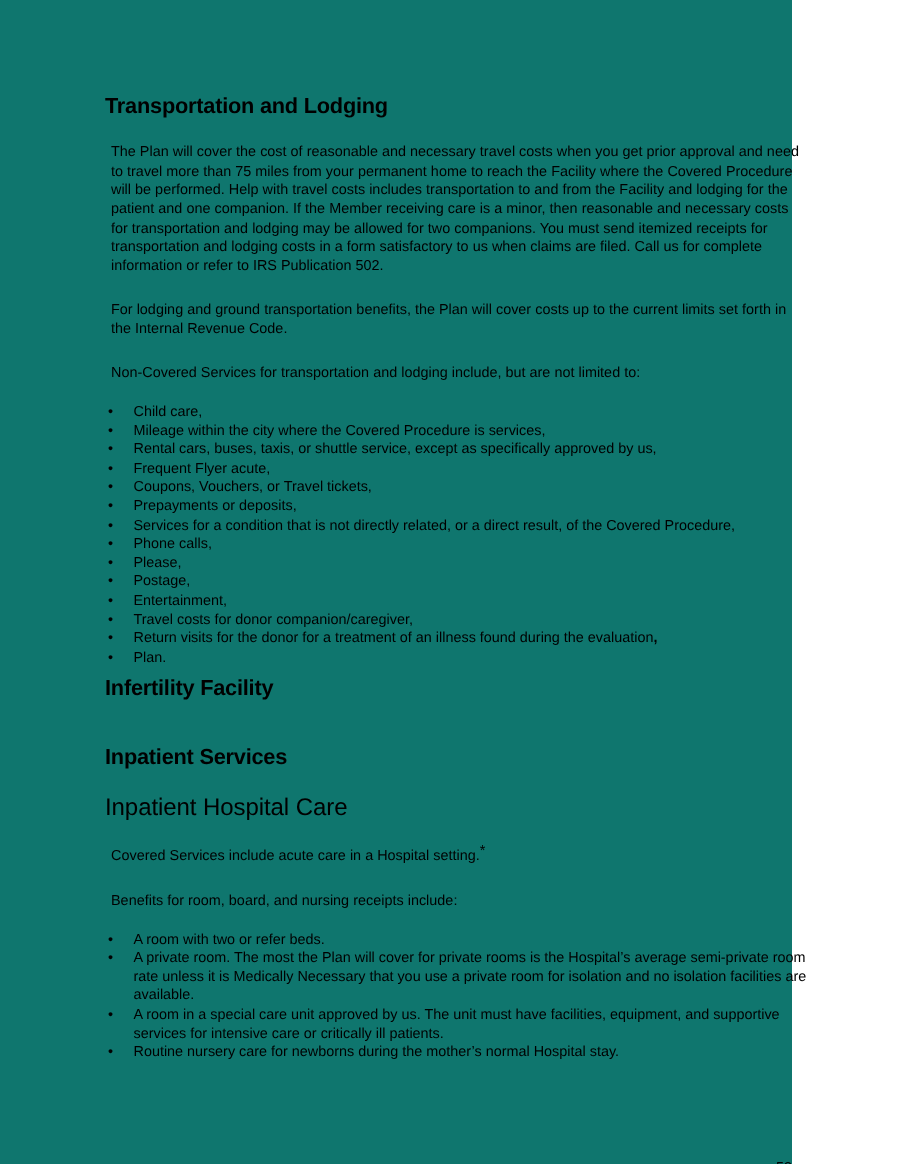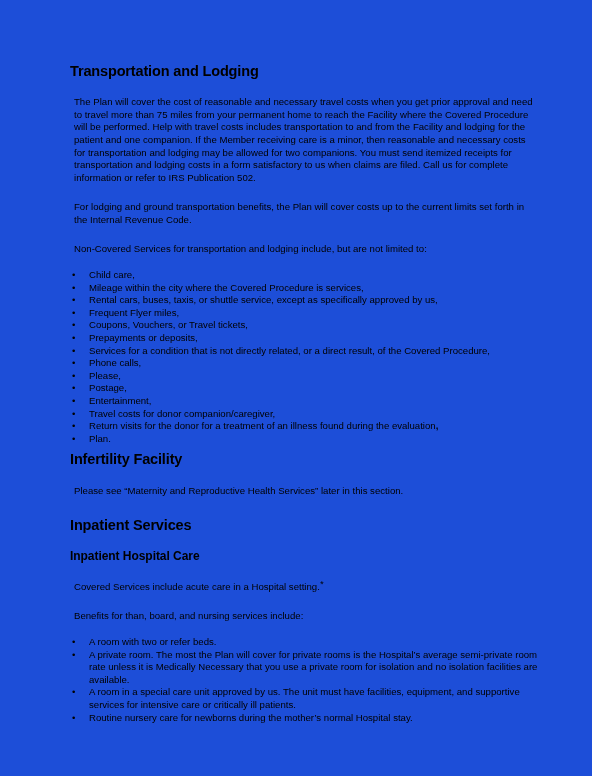--- a/index.html
+++ b/index.html
@@ -9,42 +9,42 @@
   }
   body {
     width: 600px;
     height: 776px;
     font-family: "Liberation Sans", sans-serif;
     color: #000000;
     -webkit-font-smoothing: antialiased;
   }
   .page {
     position: relative;
-    width: 592px;
+    width: 528px;
     height: 776px;
-    background: #1d4ed8;
+    background: #0f766e;
     box-sizing: border-box;
   }
   .content {
     position: absolute;
     left: 70px;
     top: 62px;
     width: 470px;
   }
   h1.section-title {
     font-size: 14.5px;
     font-weight: bold;
     letter-spacing: -0.15px;
     margin: 0 0 0 0;
     padding: 0;
     line-height: 1.25;
   }
   h2.sub-title {
-    font-size: 12px;
-    font-weight: bold;
+    font-size: 16px;
+    font-weight: normal;
     letter-spacing: -0.05px;
     margin: 0;
     padding: 0;
     line-height: 1.3;
   }
   p.body-text {
     font-size: 9.6px;
     line-height: 12.6px;
     margin: 4px;
     padding: 0;
@@ -112,56 +112,55 @@
     <div class="spacer-sm"></div>
 
     <p class="body-text">Non-Covered Services for transportation and lodging include, but are not limited to:</p>
 
     <div class="spacer-sm"></div>
 
     <ul class="bullet-list list-gap" id="non-covered-list">
         <li><span class="bullet-dot">•</span><span>Child care,</span></li>
         <li><span class="bullet-dot">•</span><span>Mileage within the city where the Covered Procedure is services,</span></li>
         <li><span class="bullet-dot">•</span><span>Rental cars, buses, taxis, or shuttle service, except as specifically approved by us,</span></li>
-        <li><span class="bullet-dot">•</span><span>Frequent Flyer miles,</span></li>
+        <li><span class="bullet-dot">•</span><span>Frequent Flyer acute,</span></li>
         <li><span class="bullet-dot">•</span><span>Coupons, Vouchers, or Travel tickets,</span></li>
         <li><span class="bullet-dot">•</span><span>Prepayments or deposits,</span></li>
         <li><span class="bullet-dot">•</span><span>Services for a condition that is not directly related, or a direct result, of the Covered Procedure,</span></li>
         <li><span class="bullet-dot">•</span><span>Phone calls,</span></li>
         <li><span class="bullet-dot">•</span><span>Please,</span></li>
         <li><span class="bullet-dot">•</span><span>Postage,</span></li>
         <li><span class="bullet-dot">•</span><span>Entertainment,</span></li>
         <li><span class="bullet-dot">•</span><span>Travel costs for donor companion/caregiver,</span></li>
         <li><span class="bullet-dot">•</span><span>Return visits for the donor for a treatment of an illness found during the evaluation</span><span class="bold-mark">,</span></li>
         <li><span class="bullet-dot">•</span><span>Plan.</span></li>
       </ul>
 
     <div class="spacer-xs"></div>
 
     <h1 class="section-title">Infertility Facility</h1>
 
     <div class="spacer-md"></div>
 
-    <p class="body-text">Please see “Maternity and Reproductive Health Services” later in this section.</p>
 
     <div class="spacer-lg"></div>
 
     <h1 class="section-title">Inpatient Services</h1>
 
     <div class="spacer-lg"></div>
 
     <h2 class="sub-title">Inpatient Hospital Care</h2>
 
     <div class="spacer-md"></div>
 
     <p class="body-text"><span>Covered Services include acute care in a Hospital setting.</span><sup class="asterisk">*</sup></p>
 
     <div class="spacer-sm"></div>
 
-    <p class="body-text">Benefits for than, board, and nursing services include:</p>
+    <p class="body-text">Benefits for room, board, and nursing receipts include:</p>
 
     <div class="spacer-sm"></div>
 
     <ul class="bullet-list list-tight" id="benefit-list">
         <li><span class="bullet-dot">•</span><span>A room with two or refer beds.</span></li>
         <li><span class="bullet-dot">•</span><span>A private room. The most the Plan will cover for private rooms is the Hospital’s average semi-private room rate unless it is Medically Necessary that you use a private room for isolation and no isolation facilities are available.</span></li>
         <li><span class="bullet-dot">•</span><span>A room in a special care unit approved by us. The unit must have facilities, equipment, and supportive services for intensive care or critically ill patients.</span></li>
         <li><span class="bullet-dot">•</span><span>Routine nursery care for newborns during the mother’s normal Hospital stay.</span></li>
       </ul>
 

